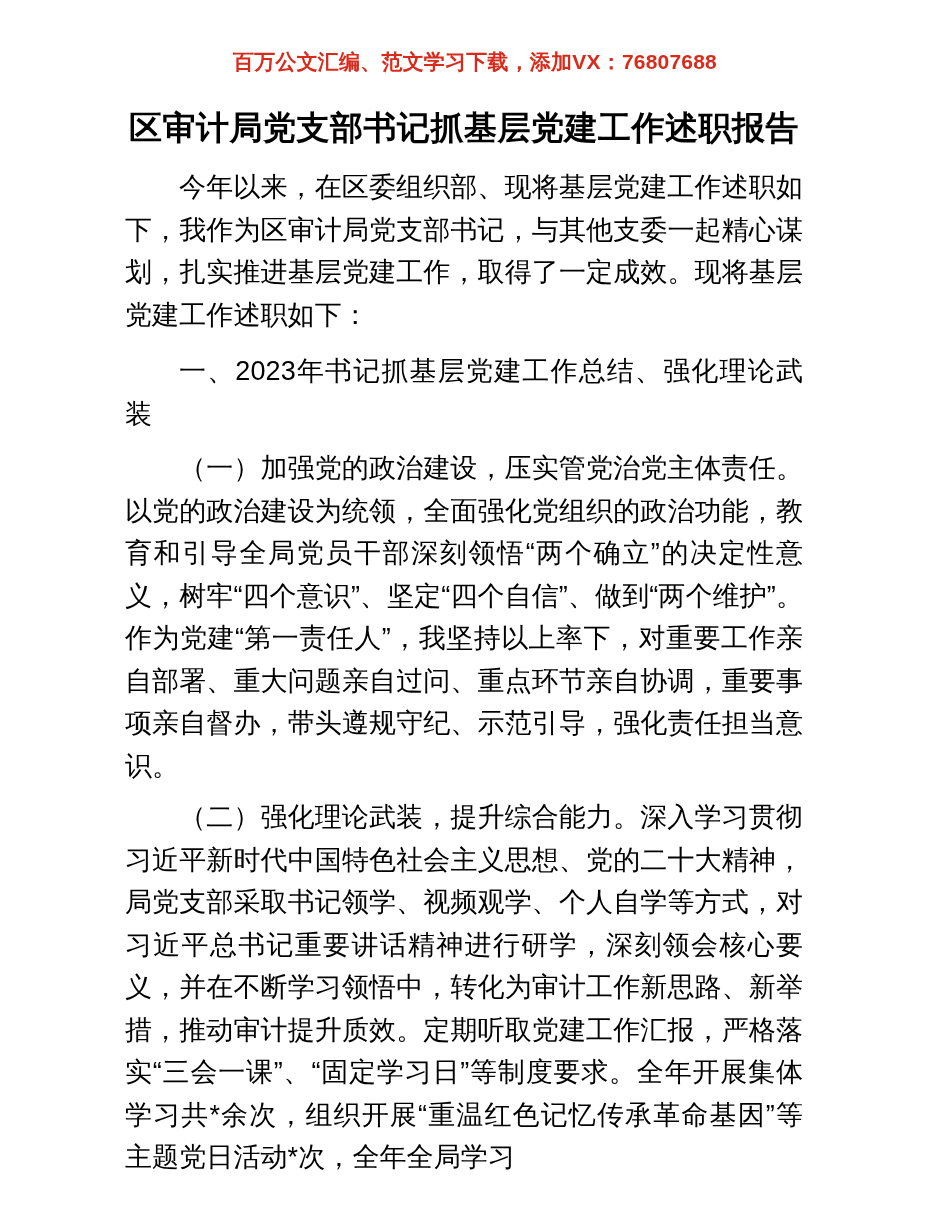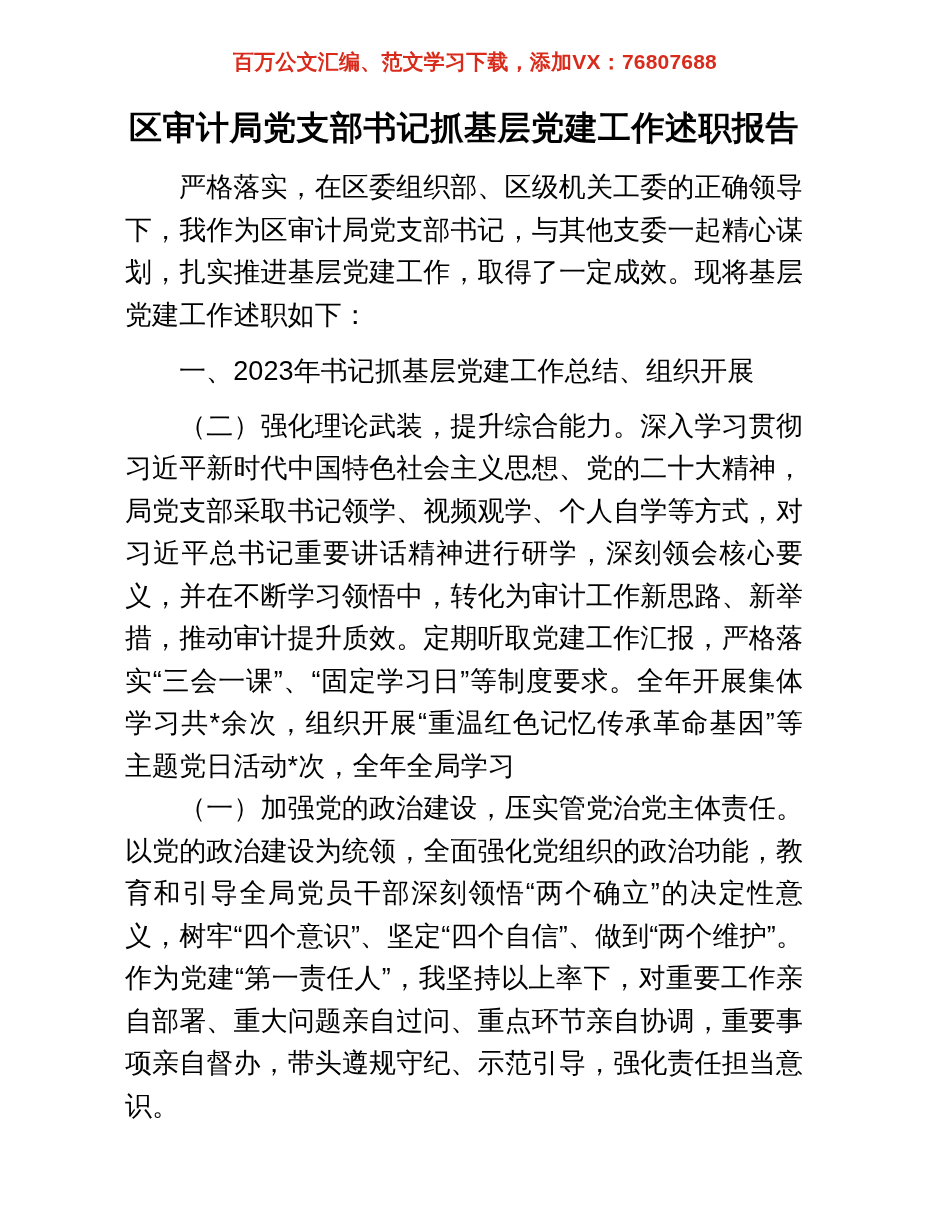--- a/index.html
+++ b/index.html
@@ -83,23 +83,23 @@
 <body>
 
 <div class="page">
 
   <div class="promo-header">百万公文汇编、范文学习下载，添加VX：76807688</div>
 
   <div class="doc">
 
     <h1 class="doc-title">区审计局党支部书记抓基层党建工作述职报告</h1>
 
-    <p class="para">严格落实，在区委组织部、区级机关工委的正确领导下，我作为区审计局党支部书记，与其他支委一起精心谋划，扎实推进基层党建工作，取得了一定成效。现将基层党建工作述职如下：</p>
+    <p class="para">今年以来，在区委组织部、现将基层党建工作述职如下，我作为区审计局党支部书记，与其他支委一起精心谋划，扎实推进基层党建工作，取得了一定成效。现将基层党建工作述职如下：</p>
 
-    <p class="para section-heading">一、2023年书记抓基层党建工作总结、组织开展</p>
+    <p class="para section-heading">一、2023年书记抓基层党建工作总结、强化理论武装</p>
+
+    <p class="para">（一）加强党的政治建设，压实管党治党主体责任。以党的政治建设为统领，全面强化党组织的政治功能，教育和引导全局党员干部深刻领悟“两个确立”的决定性意义，树牢“四个意识”、坚定“四个自信”、做到“两个维护”。作为党建“第一责任人”，我坚持以上率下，对重要工作亲自部署、重大问题亲自过问、重点环节亲自协调，重要事项亲自督办，带头遵规守纪、示范引导，强化责任担当意识。</p>
 
     <p class="para last">（二）强化理论武装，提升综合能力。深入学习贯彻习近平新时代中国特色社会主义思想、党的二十大精神，局党支部采取书记领学、视频观学、个人自学等方式，对习近平总书记重要讲话精神进行研学，深刻领会核心要义，并在不断学习领悟中，转化为审计工作新思路、新举措，推动审计提升质效。定期听取党建工作汇报，严格落实“三会一课”、“固定学习日”等制度要求。全年开展集体学习共*余次，组织开展“重温红色记忆传承革命基因”等主题党日活动*次，全年全局学习</p>
-
-    <p class="para">（一）加强党的政治建设，压实管党治党主体责任。以党的政治建设为统领，全面强化党组织的政治功能，教育和引导全局党员干部深刻领悟“两个确立”的决定性意义，树牢“四个意识”、坚定“四个自信”、做到“两个维护”。作为党建“第一责任人”，我坚持以上率下，对重要工作亲自部署、重大问题亲自过问、重点环节亲自协调，重要事项亲自督办，带头遵规守纪、示范引导，强化责任担当意识。</p>
 
   </div>
 
 </div>
 
 </body></html>

